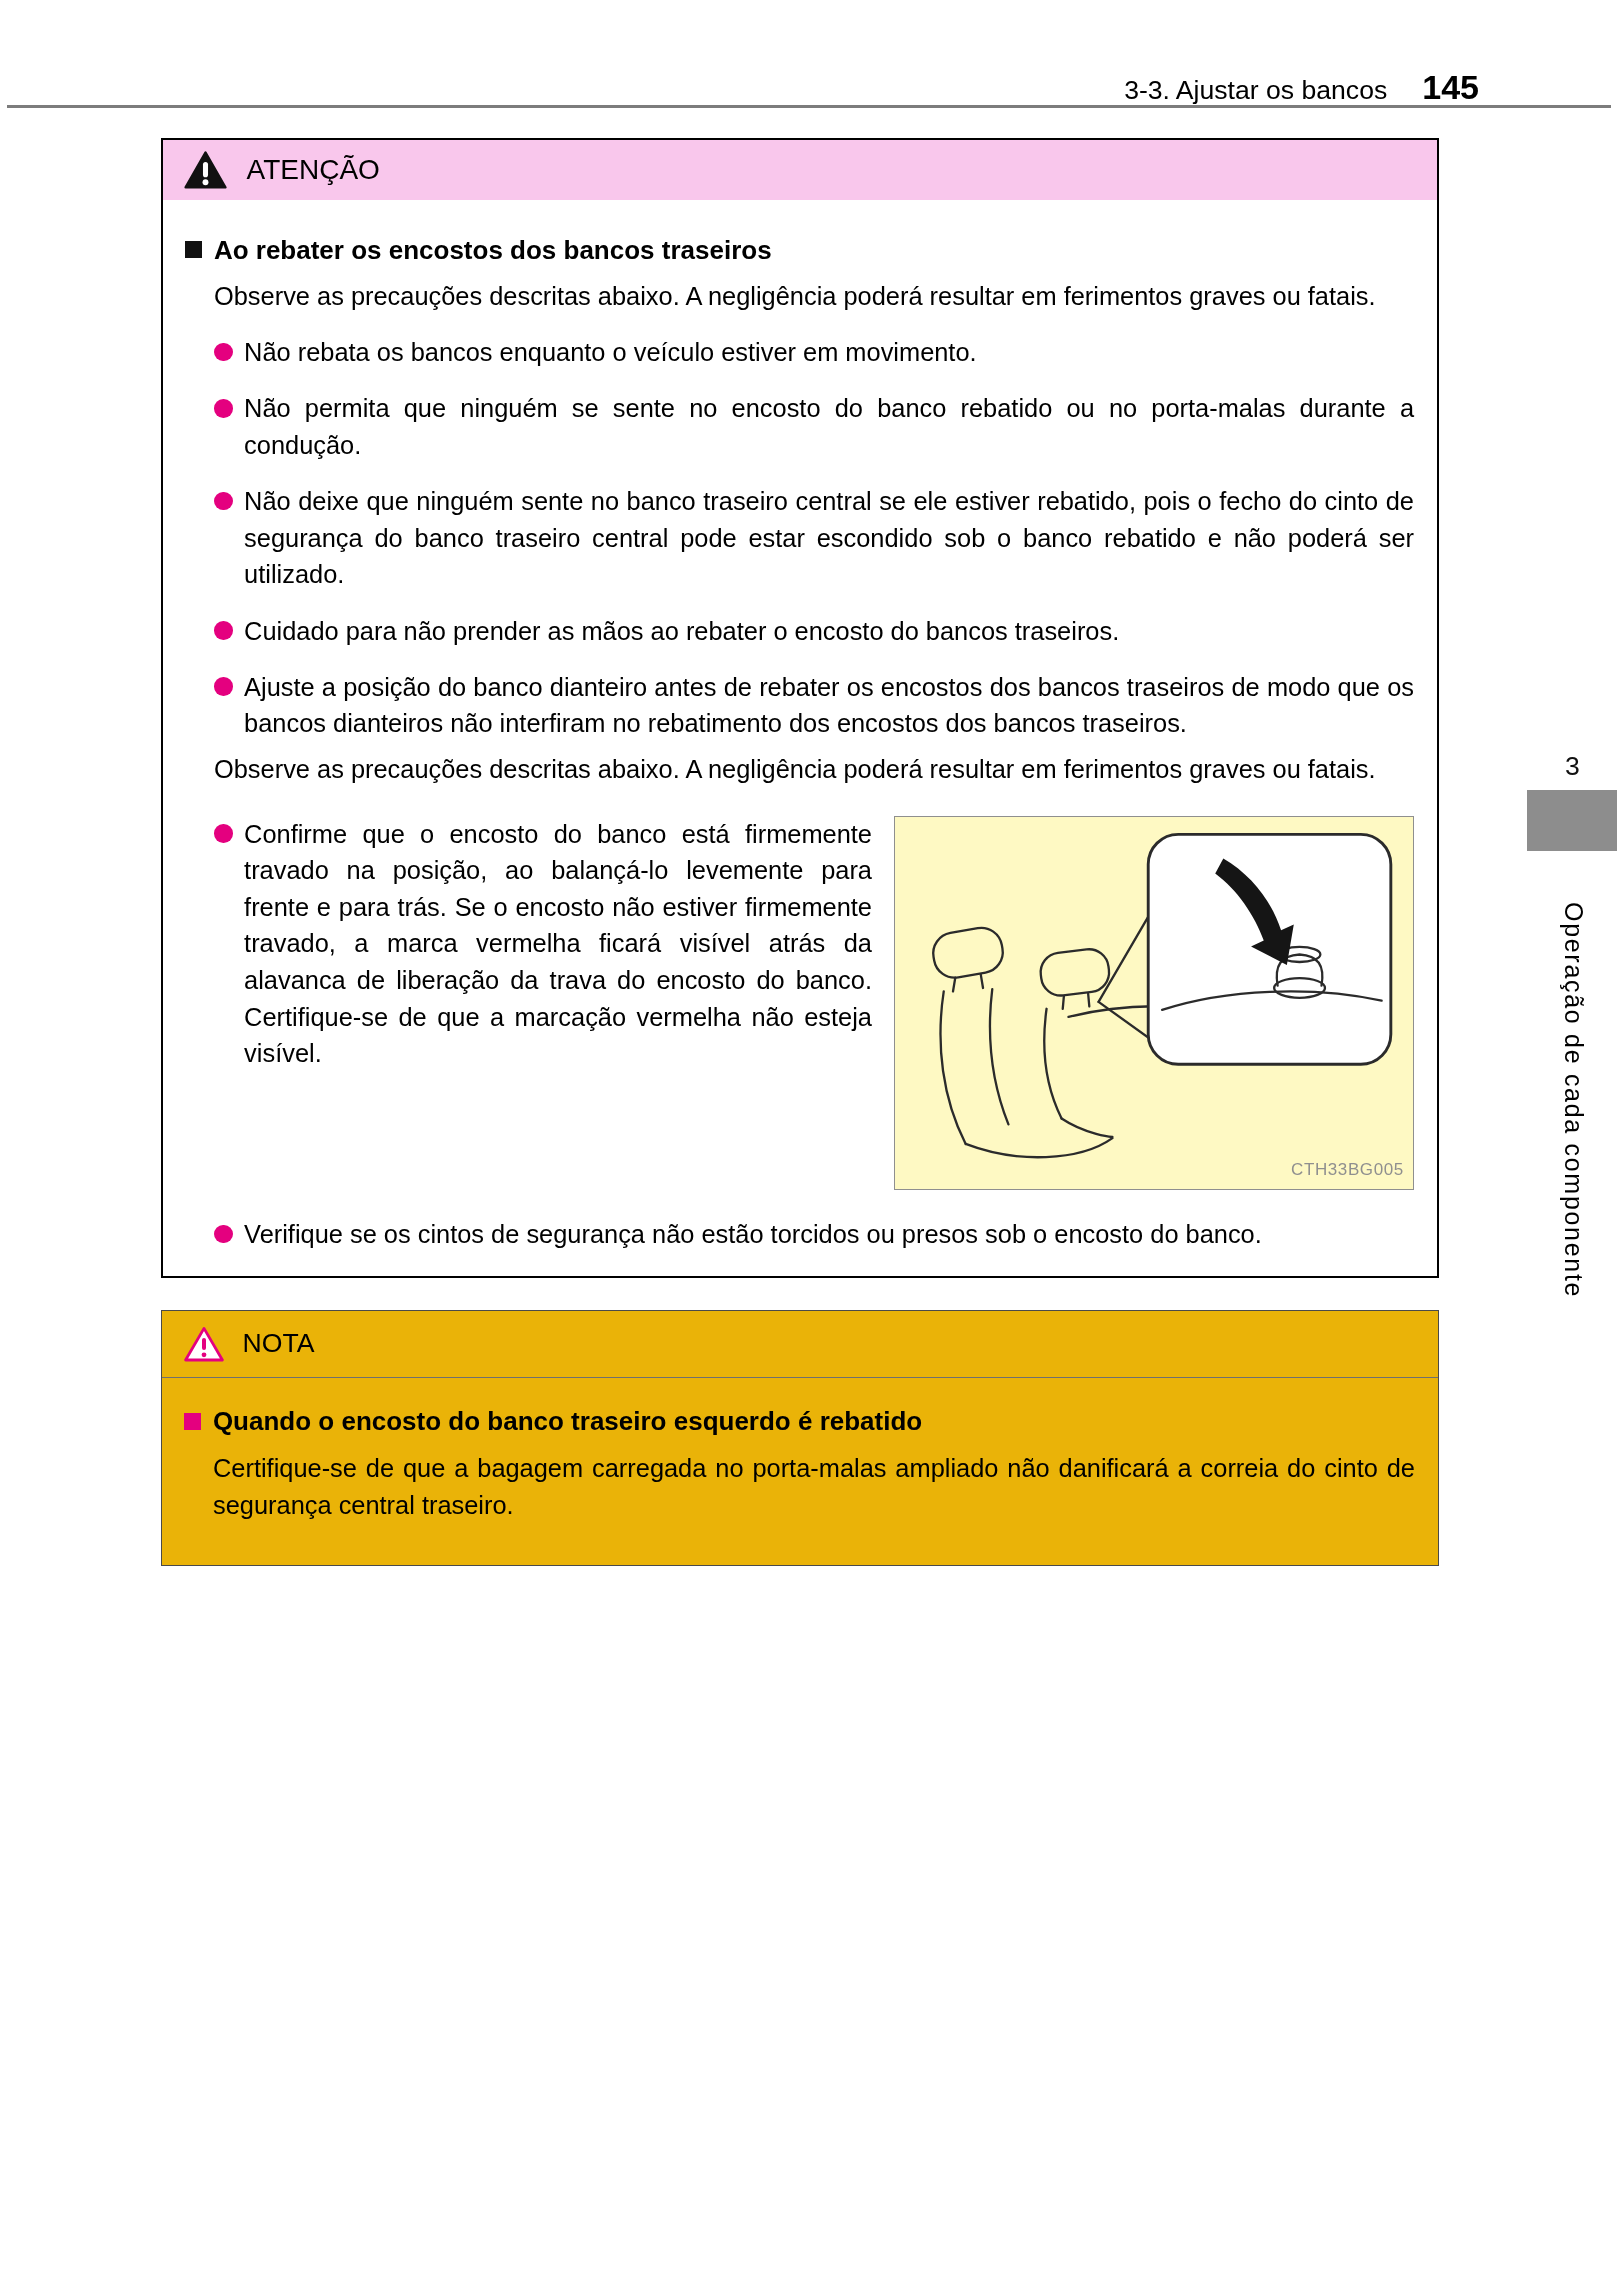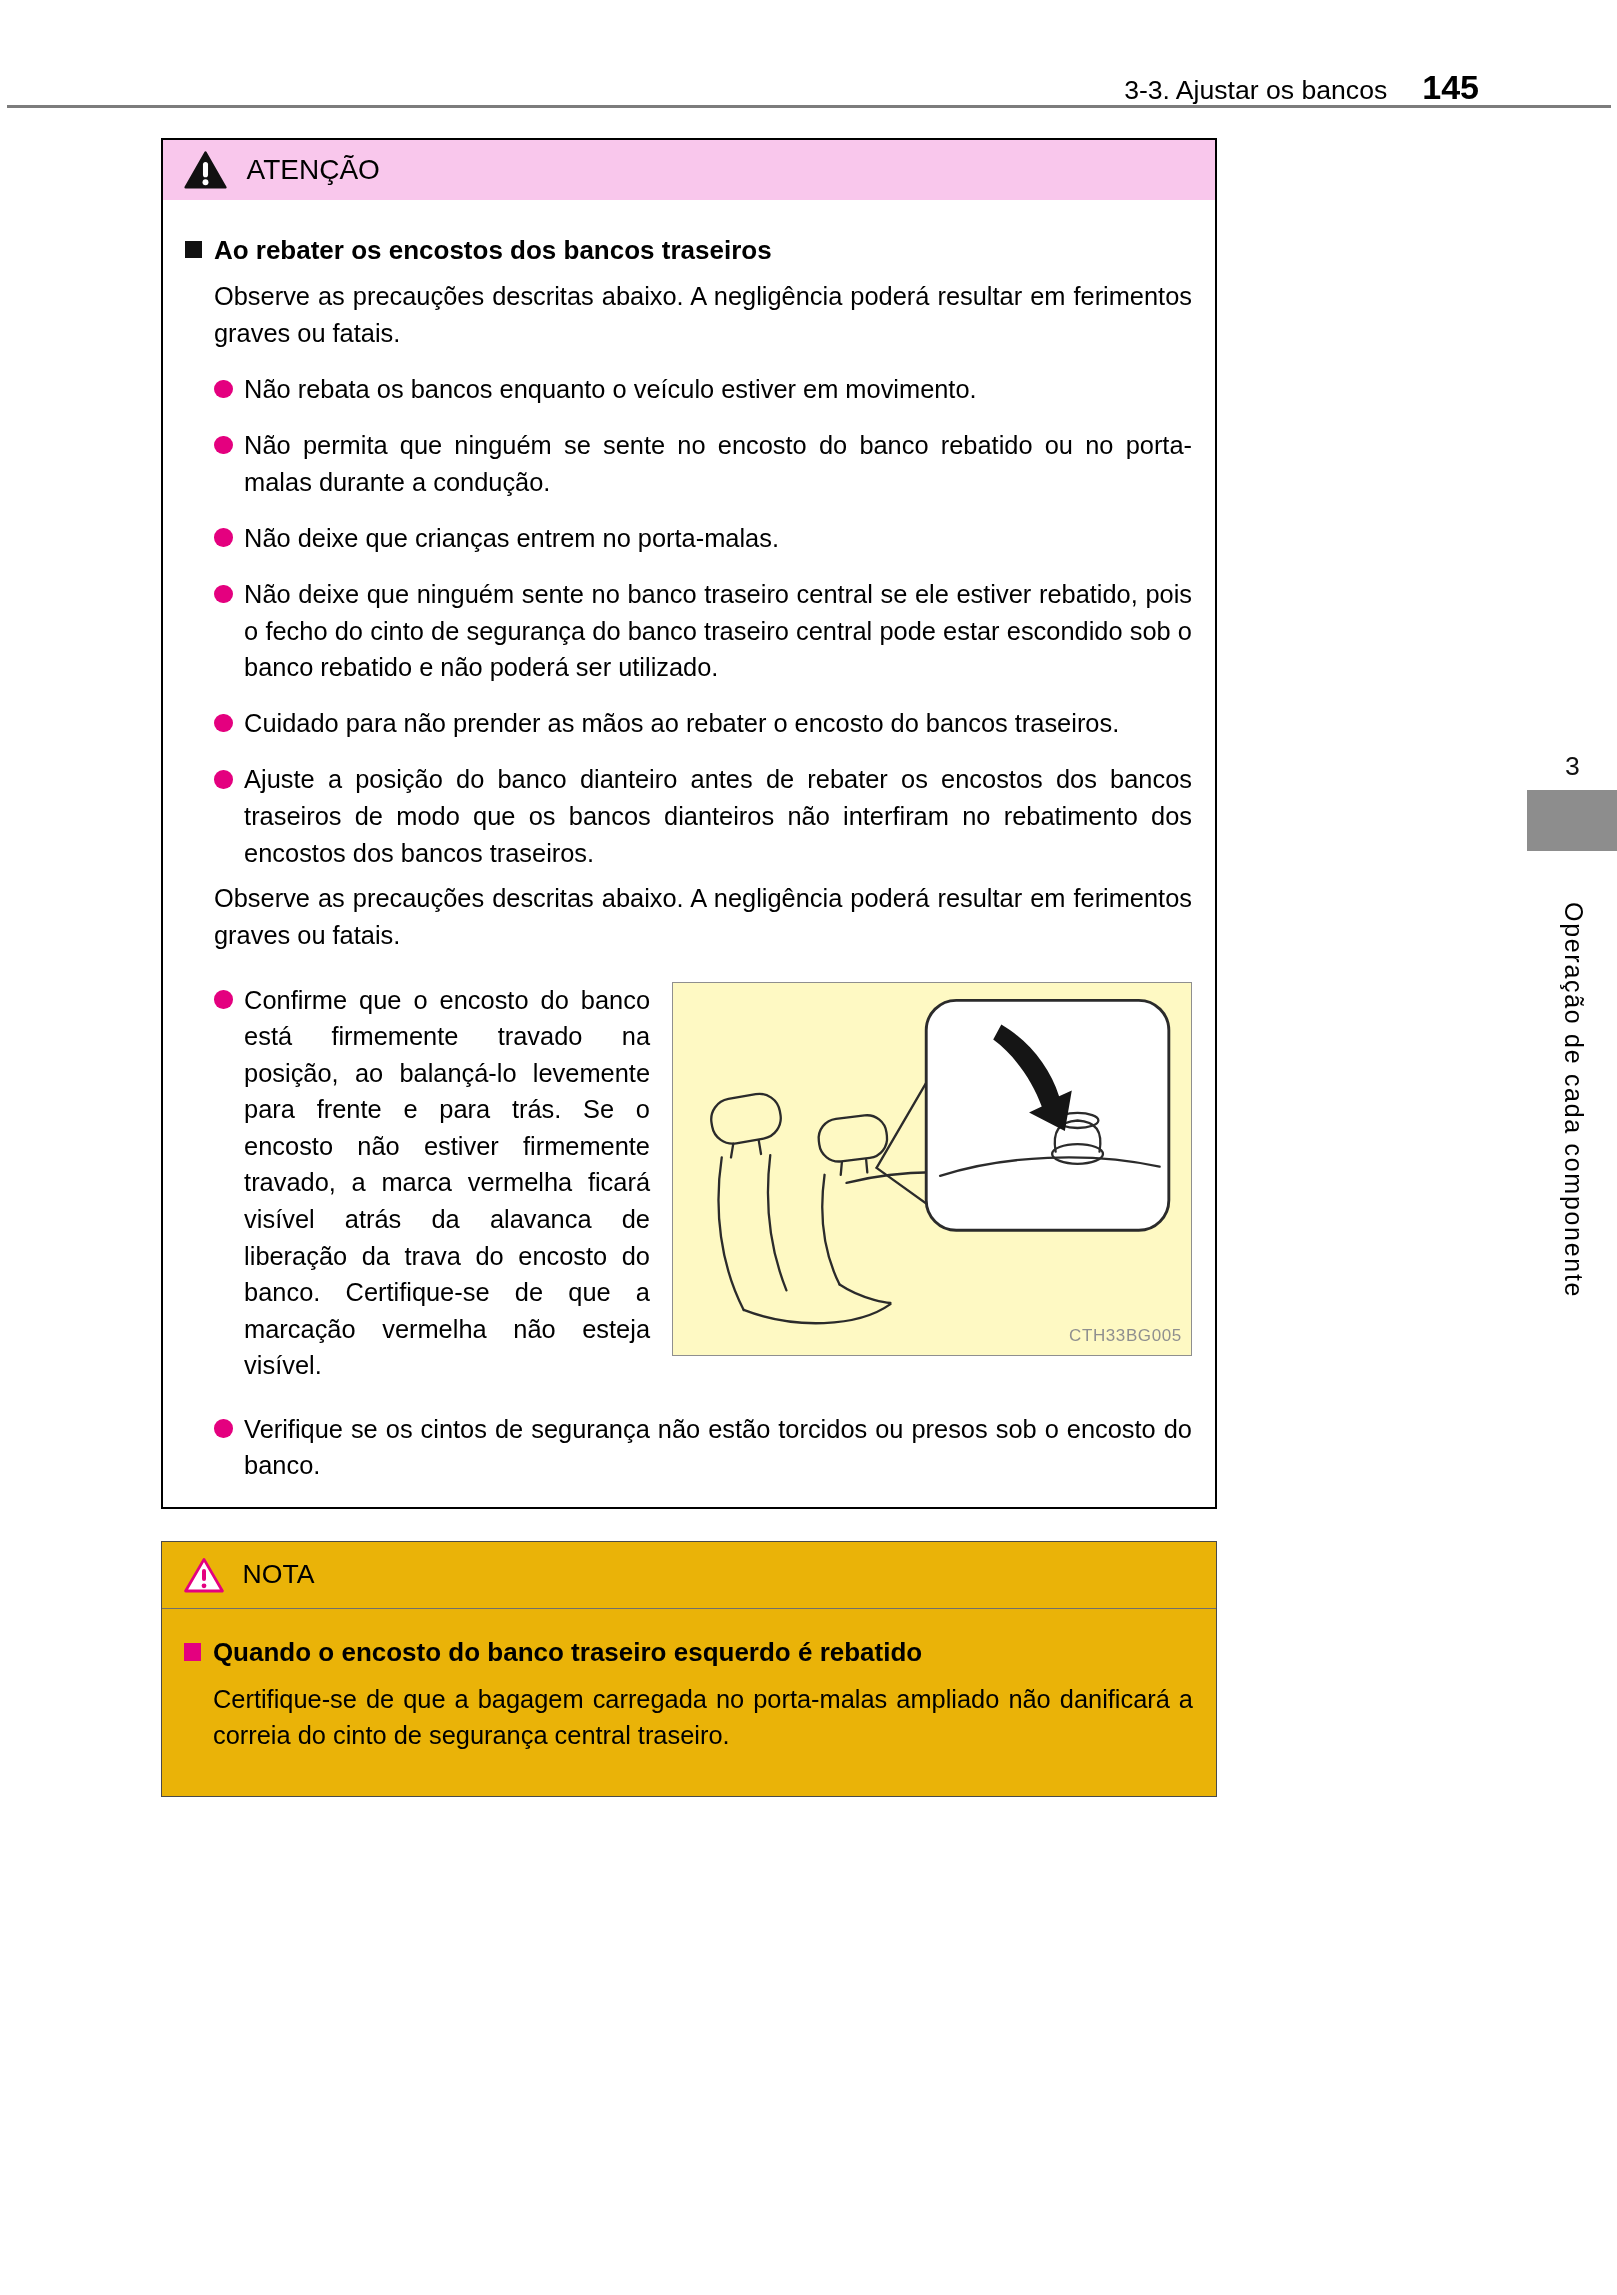--- a/index.html
+++ b/index.html
@@ -20,21 +20,21 @@
     display:flex; justify-content:flex-end; align-items:baseline; gap:35px;
   }
   .hdr-section{ font-size:26.6px; color:#000; }
   .hdr-num{ font-size:34px; font-weight:bold; }
   .header-rule{
     position:absolute; top:105px; left:7px; right:7px;
     height:2.9px; background:#7c7c7c;
   }
 
   
-  .content{ position:absolute; top:138px; left:161px; width:1056px; }
+  .content{ position:absolute; top:138px; left:161px; width:1278px; }
 
   
   .attention-box{ border:2.3px solid #000; background:#fff; }
   .attention-bar{
     background:#f9c7ec;
     height:60px;
     display:flex; align-items:center; gap:19.6px;
     padding:0 21px;
     font-size:28px;
   }
@@ -135,24 +135,20 @@
         <div class="bullet">
           <span class="dot"></span>
           <p>Não rebata os bancos enquanto o veículo estiver em movimento.</p>
         </div>
         <div class="bullet">
           <span class="dot"></span>
           <p>Não permita que ninguém se sente no encosto do banco rebatido ou no porta-malas durante a condução.</p>
         </div>
         <div class="bullet">
           <span class="dot"></span>
-          <p>Não deixe que crianças entrem no porta-malas.</p>
-        </div>
-        <div class="bullet">
-          <span class="dot"></span>
           <p>Não deixe que ninguém sente no banco traseiro central se ele estiver rebatido, pois o fecho do cinto de segurança do banco traseiro central pode estar escondido sob o banco rebatido e não poderá ser utilizado.</p>
         </div>
         <div class="bullet">
           <span class="dot"></span>
           <p>Cuidado para não prender as mãos ao rebater o encosto do bancos traseiros.</p>
         </div>
         <div class="bullet">
           <span class="dot"></span>
           <p>Ajuste a posição do banco dianteiro antes de rebater os encostos dos bancos traseiros de modo que os bancos dianteiros não interfiram no rebatimento dos encostos dos bancos traseiros.</p>
         </div>

